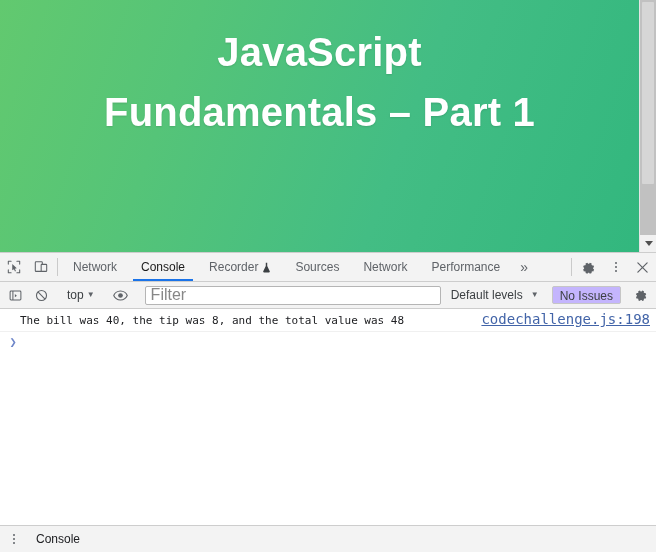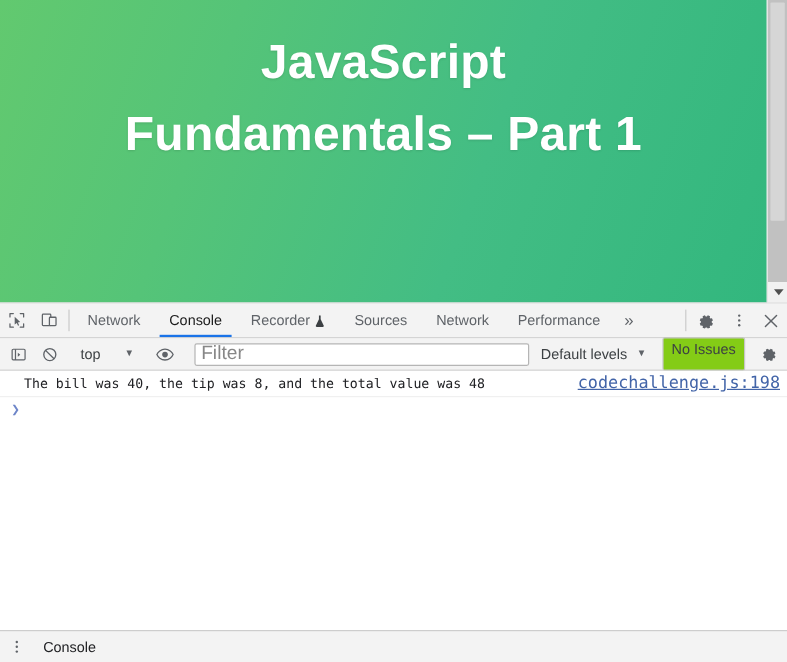--- a/index.html
+++ b/index.html
@@ -200,21 +200,21 @@
     width: 26px;
     height: 24px;
     display: flex;
     align-items: center;
     justify-content: center;
     cursor: default;
   }
   .ctx-select {
     display: flex;
     align-items: center;
-    gap: 20px;
+    gap: 3px;
     font-size: 12px;
     color: #3c4043;
     padding: 0 6px;
     height: 20px;
     cursor: default;
     white-space: nowrap;
   }
   .caret {
     font-size: 8px;
     color: #5f6368;
@@ -244,24 +244,24 @@
     color: #3c4043;
     padding: 0 6px;
     height: 20px;
     white-space: nowrap;
     cursor: default;
   }
   .issues-btn {
     font-size: 12px;
     color: #3c4043;
     border: 1px solid #c6c6c6;
-    background: #84cc16;
+    background: #c4b5fd;
     border-radius: 2px;
     padding: 1px 7px;
-    height: 28px;
+    height: 18px;
     line-height: 16px;
     white-space: nowrap;
     cursor: default;
     box-sizing: border-box;
   }
 
   
   .console-body {
     flex: 1 1 auto;
     background: #ffffff;

